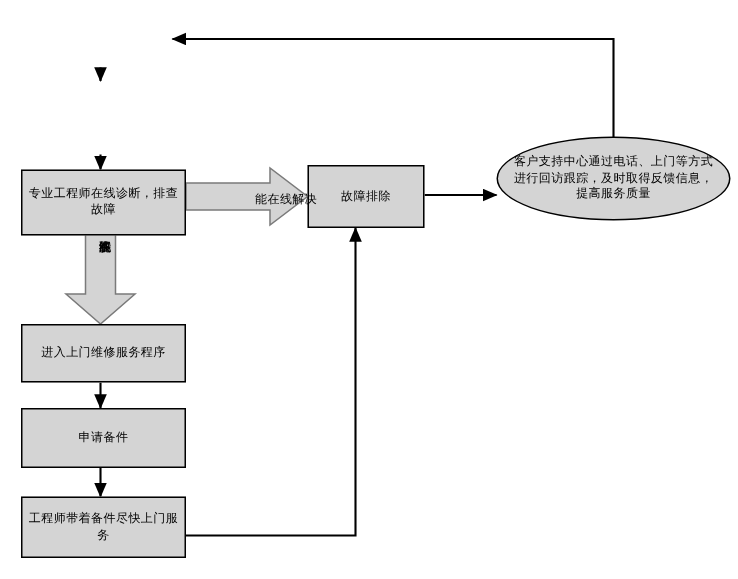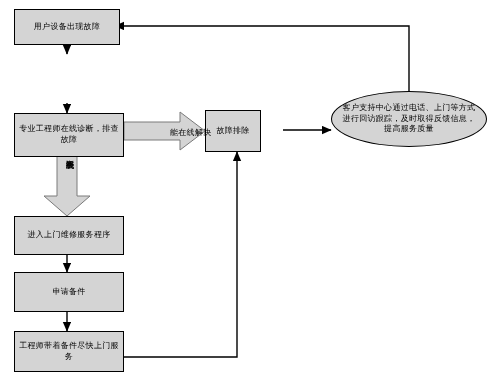--- a/index.html
+++ b/index.html
@@ -87,42 +87,39 @@
   </svg>
 
   <svg class="svg-layer" viewBox="0 0 492 386">
     <path d="M124,122 L180,122 L180,112 L205,131 L180,150 L180,140 L124,140 Z" fill="#d4d4d4" stroke="#7a7a7a" stroke-width="1"></path>
   </svg>
 
   <svg class="svg-layer" viewBox="0 0 492 386">
     <path d="M57,152 L77,152 L77,196 L90,196 L67,216 L44,196 L57,196 Z" fill="#d4d4d4" stroke="#7a7a7a" stroke-width="1"></path>
   </svg>
 
-  <div class="node" style="left:14px; top:9px; width:106px; height:36px;">
-    <span class="node-text">用户设备出现故障</span>
-  </div>
 
 
   <div class="node" style="left:14px; top:113px; width:110px; height:44px;">
     <span class="node-text">专业工程师在线诊断，排查故障</span>
   </div>
 
   <div class="node" style="left:14px; top:216px; width:110px; height:39px;">
     <span class="node-text">进入上门维修服务程序</span>
   </div>
 
   <div class="node" style="left:14px; top:331px; width:110px; height:41px;">
     <span class="node-text">工程师带着备件尽快上门服务</span>
   </div>
 
   <div class="node" style="left:14px; top:272px; width:110px; height:40px;">
     <span class="node-text">申请备件</span>
   </div>
 
-  <div class="node" style="left:205px; top:110px; width:56px; height:42px;">
+  <div class="node" style="left:205px; top:110px; width:78px; height:42px;">
     <span class="node-text">故障排除</span>
   </div>
 
   <div class="node ellipse" style="left:331px; top:91px; width:156px; height:56px;">
     <span class="node-text">客户支持中心通过电话、上门等方式进行回访跟踪，及时取得反馈信息，提高服务质量</span>
   </div>
 
   <div class="arrow-label" style="left:128px; top:127px;padding-left:42px;">能在线解决</div>
 
   <div class="arrow-label vertical" style="left:63px; top:154px;">在线不能解决</div>

